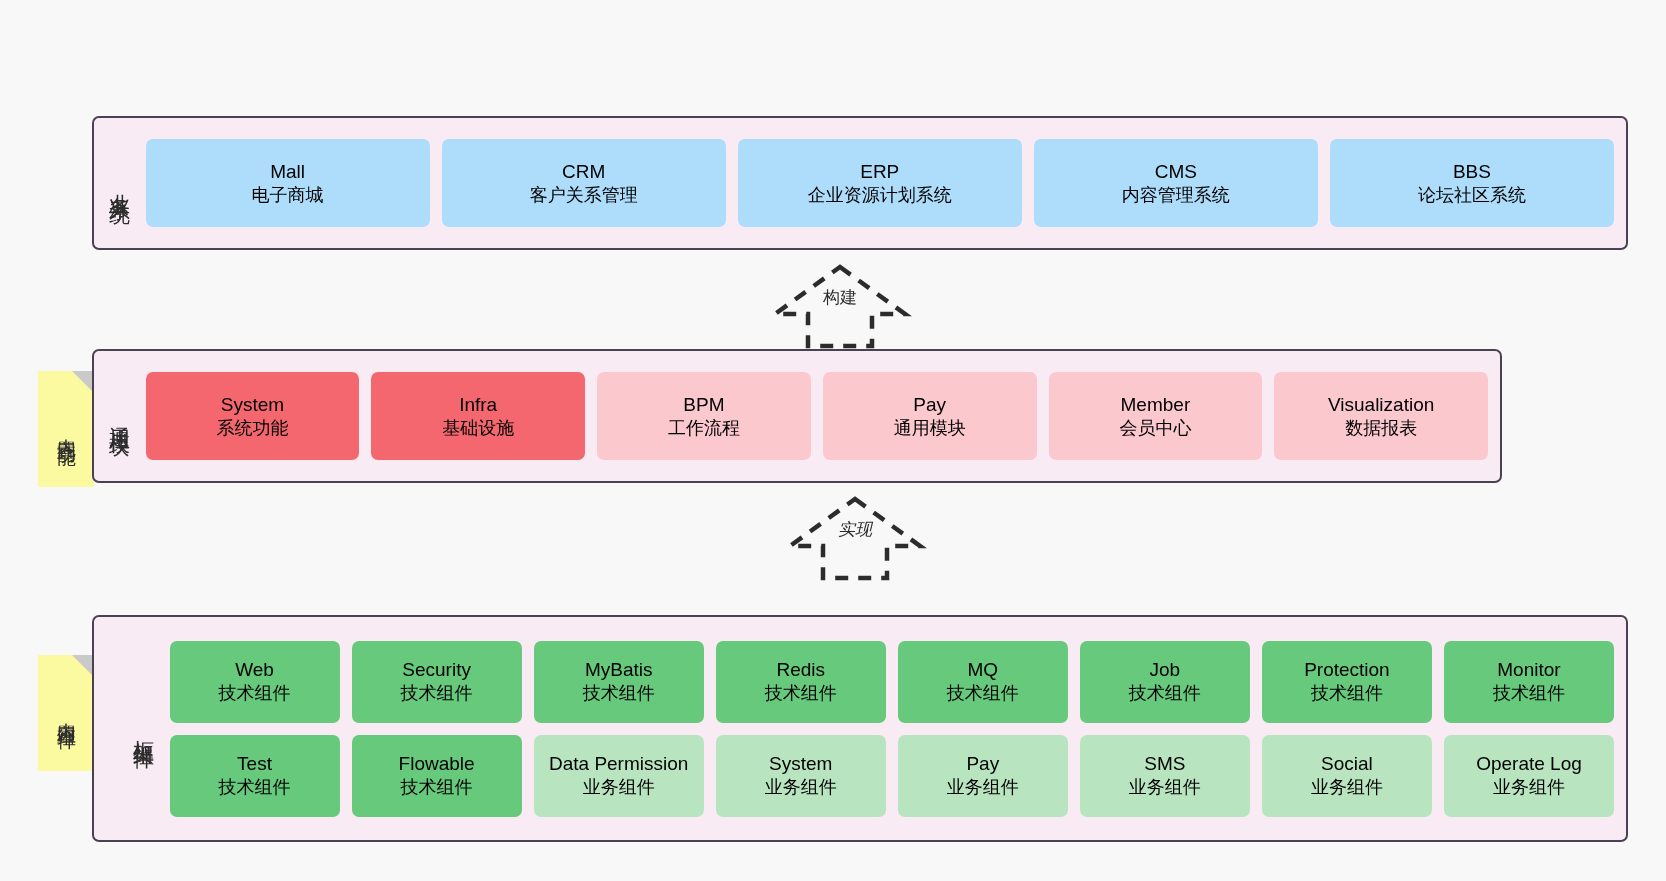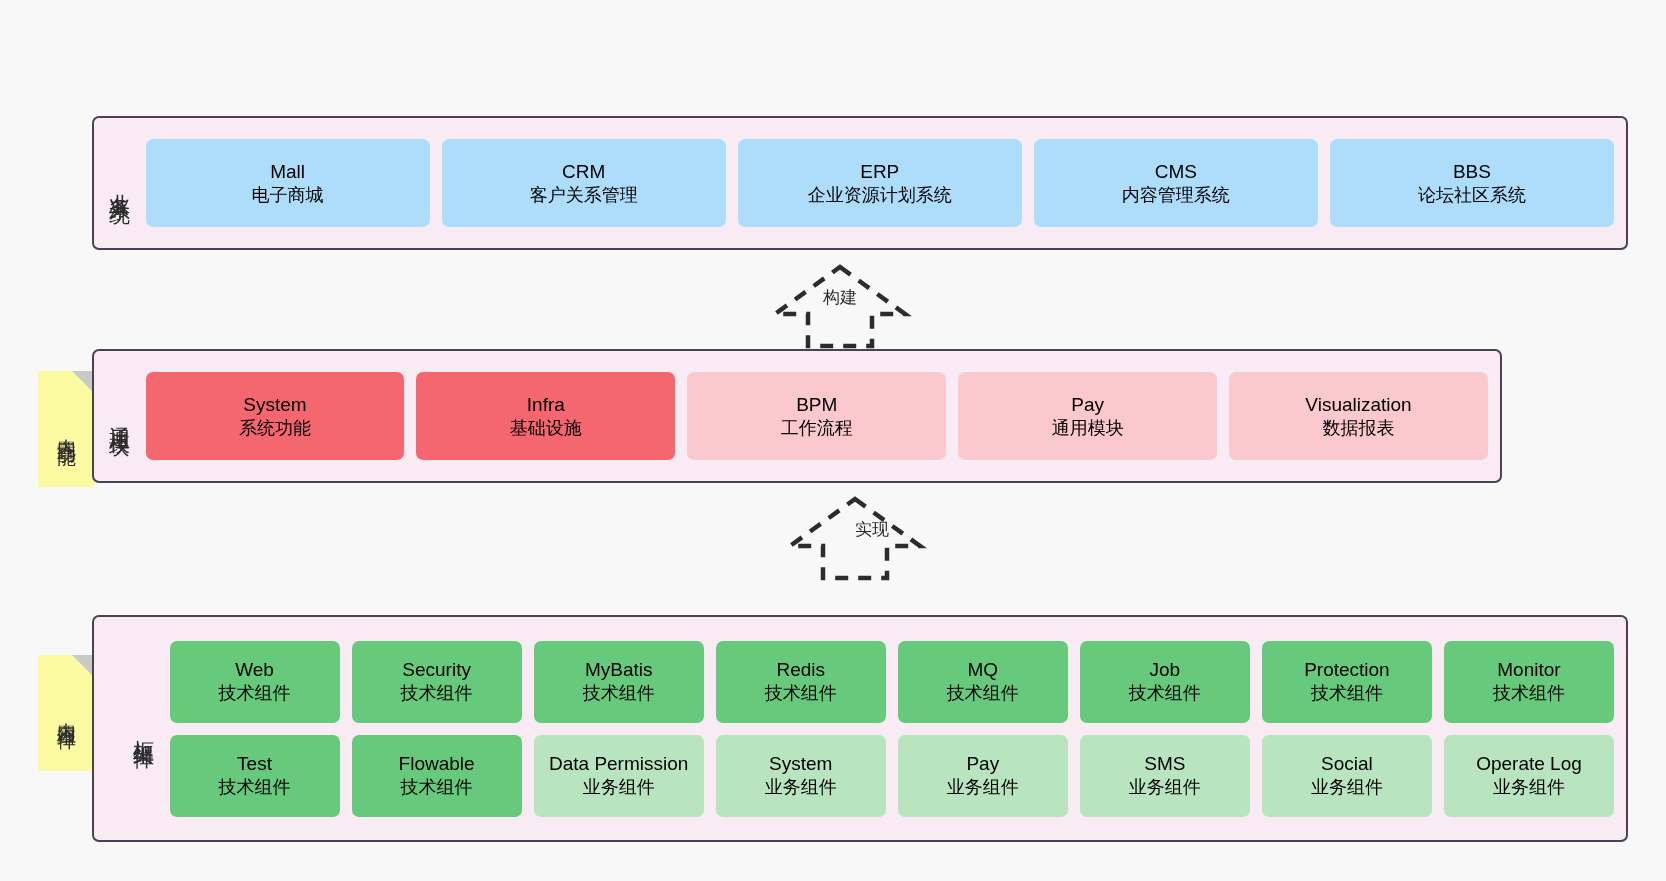--- a/index.html
+++ b/index.html
@@ -170,31 +170,35 @@
         </div>
         <div class="card mod-card">
           <div class="ct">BPM</div>
           <div class="cs">工作流程</div>
         </div>
         <div class="card mod-card">
           <div class="ct">Pay</div>
           <div class="cs">通用模块</div>
         </div>
         <div class="card mod-card">
+          <div class="ct">Member</div>
+          <div class="cs">会员中心</div>
+        </div>
+        <div class="card mod-card">
           <div class="ct">Visualization</div>
           <div class="cs">数据报表</div>
         </div>
       </div>
   </div>
 
   <div class="arrow-wrap" style="left:775px; top:494px; width:160px; height:88px;">
     <svg width="160" height="88" viewBox="0 0 160 88">
       <path d="M 80 5 L 145 52 L 112 52 L 112 84 L 48 84 L 48 52 L 15 52 Z" fill="none" stroke="#2c2c2c" stroke-width="4.5" stroke-dasharray="13 10" stroke-linecap="butt"></path>
     </svg>
-    <div class="arrow-label" style="left:80px; top:24px;">实现</div>
+    <div class="arrow-label" style="left:63px; top:24px;font-style:italic;">实现</div>
   </div>
 
   <div class="note" id="note-framework" style="left:38px; top:655px; height:116px;">
     <span class="fold"></span>
     <span class="note-text">内置组件</span>
   </div>
 
   <div class="layer" id="layer-framework" style="left:92px; top:615px; width:1536px; height:227px;padding-left:24px;">
     <div class="layer-title">框架组件</div>
     <div class="layer-body two-row">

